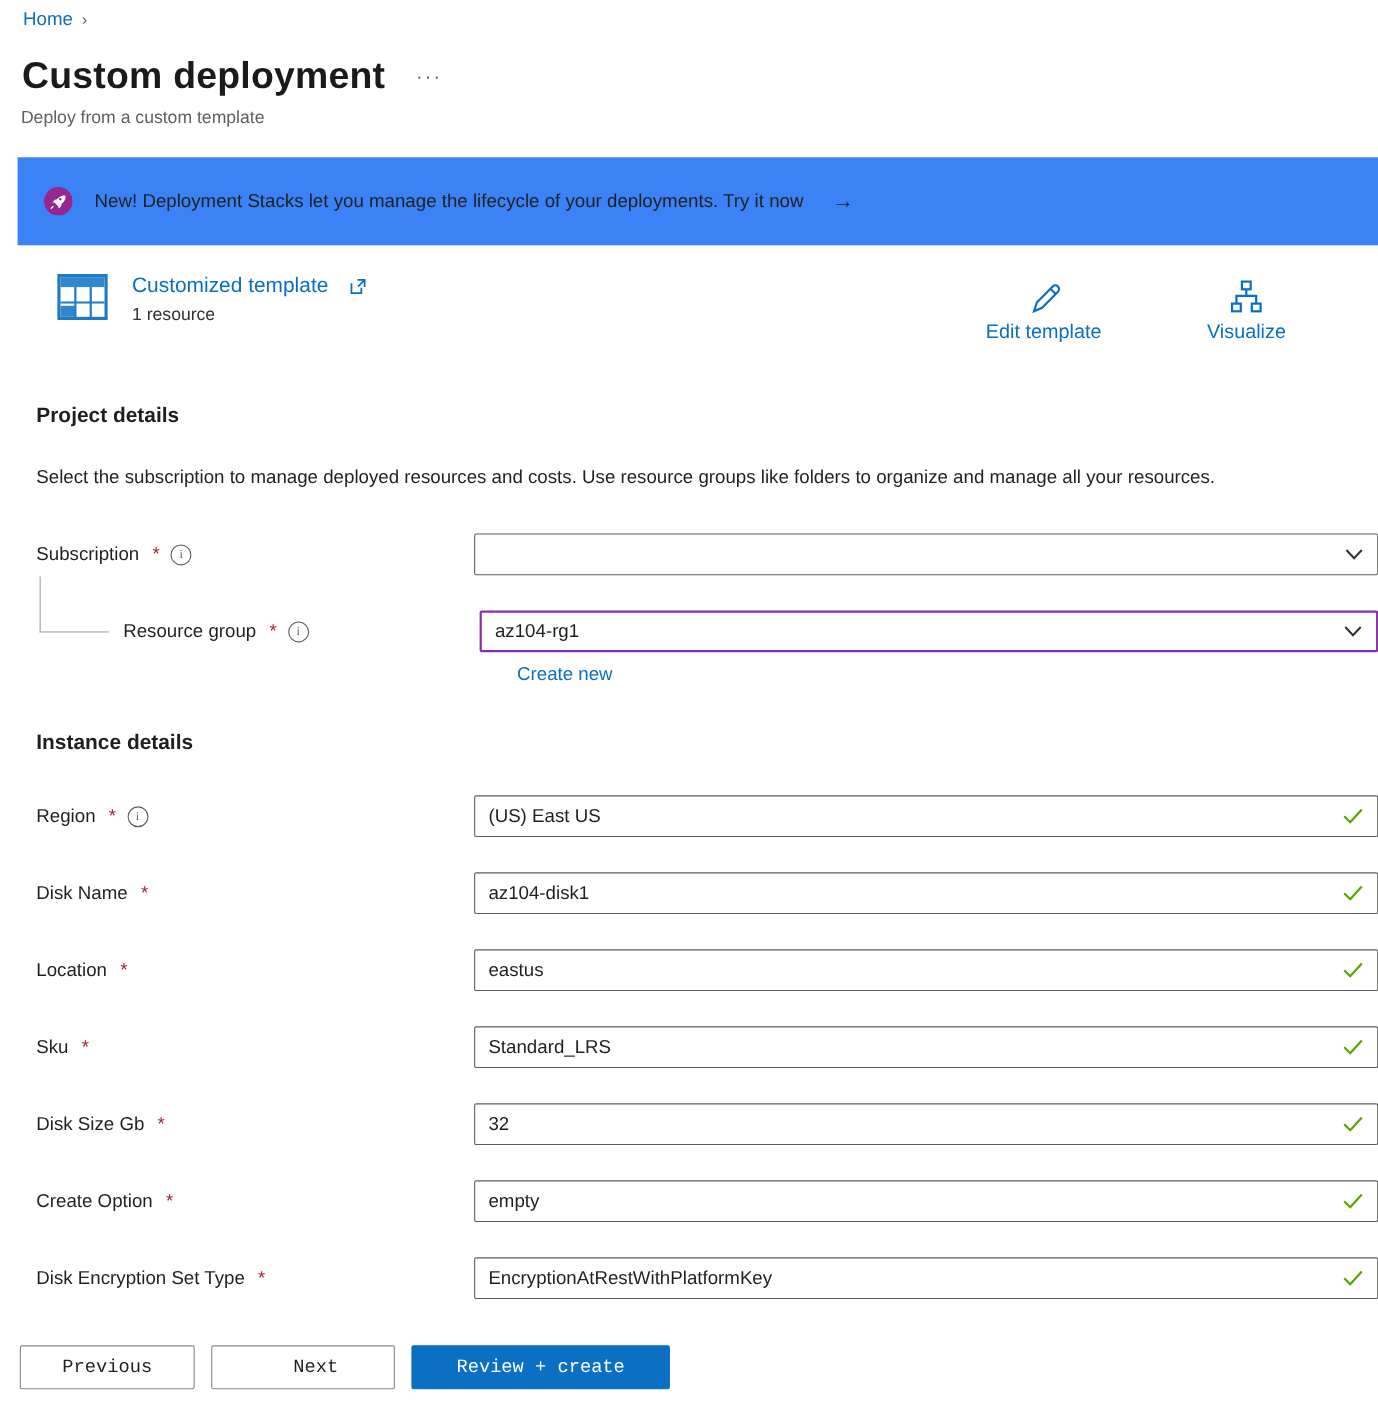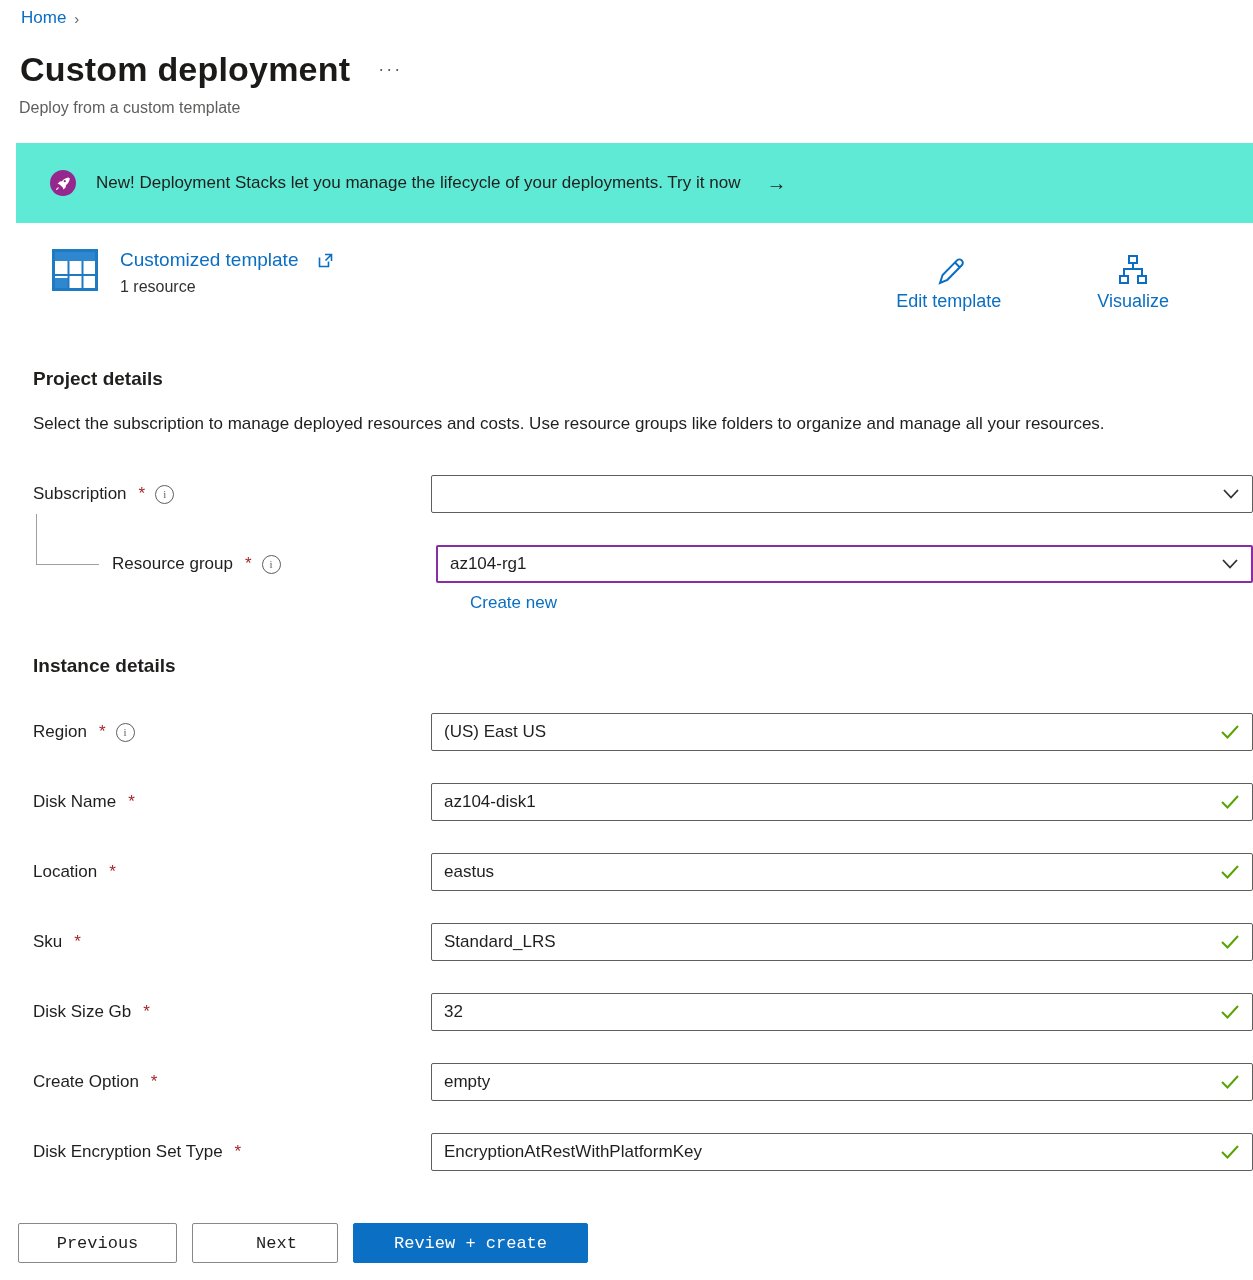--- a/index.html
+++ b/index.html
@@ -19,43 +19,43 @@
 
   
   .title-row { padding-left: 20px; margin-top: 22px; display: flex; align-items: center; gap: 28px; }
   .page-title { font-size: 34px; font-weight: 700; letter-spacing: 0.2px; color: #1b1a19; margin: 0; }
   .title-ellipsis { color: #605e5c; font-size: 18px; letter-spacing: 2px; cursor: pointer; }
   .subtitle { padding-left: 19px; margin-top: 10px; font-size: 16px; color: #605e5c; }
 
   
   .banner {
     margin: 26px 0 0 16px; width: 1237px; height: 80px;
-    background: #5eead4; display: flex; align-items: center; gap: 20px;
-    padding-left: 34px; box-sizing: border-box; cursor: pointer;
+    background: #3b82f6; display: flex; align-items: center; gap: 20px;
+    padding-left: 24px; box-sizing: border-box; cursor: pointer;
   }
   .rocket-badge { width: 26px; height: 26px; flex: 0 0 auto; }
   .banner-text { font-size: 17px; color: #201f1e; }
   .banner-arrow { font-size: 20px; color: #201f1e; margin-left: 6px; }
 
   
   .template-row { margin: 26px 70px 0 52px; display: flex; align-items: flex-start; justify-content: space-between; }
   .template-info { display: flex; gap: 22px; }
   .template-icon { width: 46px; height: 42px; }
   .template-link-line { display: flex; align-items: center; gap: 20px; }
   .template-link { color: #0a6ec2; font-size: 19px; text-decoration: none; cursor: pointer; }
   .template-count { font-size: 16px; color: #323130; margin-top: 7px; }
   .template-actions { display: flex; gap: 96px; margin-top: 4px; margin-right: 14px; }
   .action-btn { display: flex; flex-direction: column; align-items: center; gap: 4px; background: none; border: none; cursor: pointer; padding: 0; }
   .action-btn .a-label { color: #0a6ec2; font-size: 18px; font-family: inherit; }
 
   
   .content { padding-left: 33px; }
   .section-heading { font-size: 19px; font-weight: 700; color: #201f1e; margin: 0; }
   .proj-heading { margin-top: 56px; }
-  .description { font-size: 17px; line-height: 31px; max-width: 1145px; margin-top: 18px; color: #201f1e; }
+  .description { font-size: 17px; line-height: 31px; max-width: 1145px; margin-top: 28px; color: #201f1e; }
 
   .field-row { display: flex; align-items: center; margin-top: 32px; position: relative; }
   .field-row.first-after-desc { margin-top: 36px; }
   .field-label { width: 437px; box-sizing: border-box; display: flex; align-items: center; gap: 10px; font-size: 17px; }
   .field-label.indent { padding-left: 79px; }
   .req { color: #a4262c; margin-left: 2px; }
   .info-icon {
     width: 17px; height: 17px; border: 1px solid #605e5c; border-radius: 50%;
     color: #605e5c; font-size: 11px; display: inline-flex; align-items: center; justify-content: center;
     font-family: "Liberation Serif", serif; cursor: pointer; flex: 0 0 auto;
@@ -79,21 +79,21 @@
 
   
   .footer {
     position: absolute; left: 0; right: 0; bottom: 0; height: 74px; background: #ffffff; z-index: 5;
     display: flex; align-items: center; gap: 15px; padding-left: 18px; box-sizing: border-box;
   }
   .btn { height: 40px; border-radius: 2px; font-size: 17px; font-family: Liberation Mono, monospace; cursor: pointer; box-sizing: border-box; }
   .btn.secondary { background: #fff; border: 1px solid #8a8886; color: #201f1e; }
   .btn.primary { background: #0b6fc4; border: 1px solid #0b6fc4; color: #fff; }
   .btn-previous { width: 159px; }
-  .btn-next { width: 146px; padding-left: 29px; }
+  .btn-next { width: 167px; padding-left: 29px; }
   .btn-review { width: 235px; }
 </style>
 </head>
 <body>
 
 <div class="page">
 
   <div class="breadcrumb">
     <a>Home</a>
     <span class="crumb-sep">›</span>

